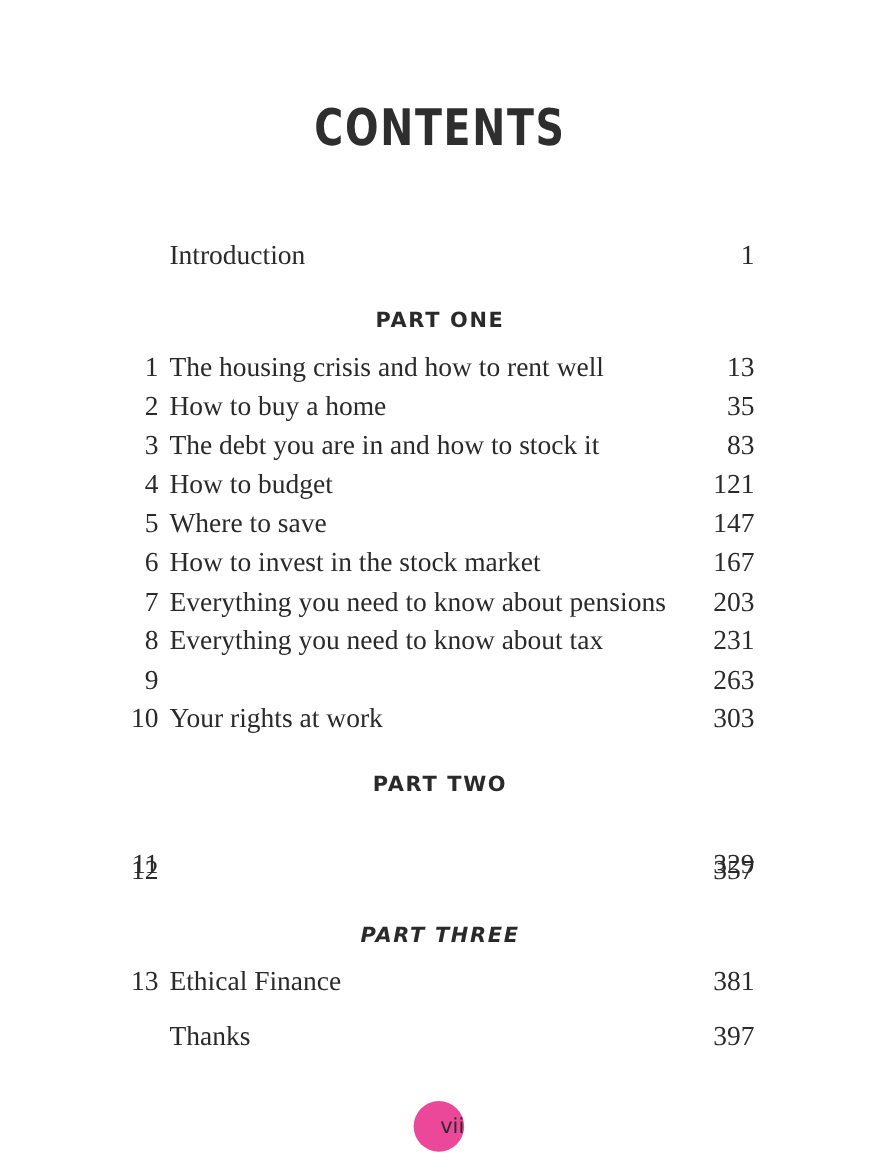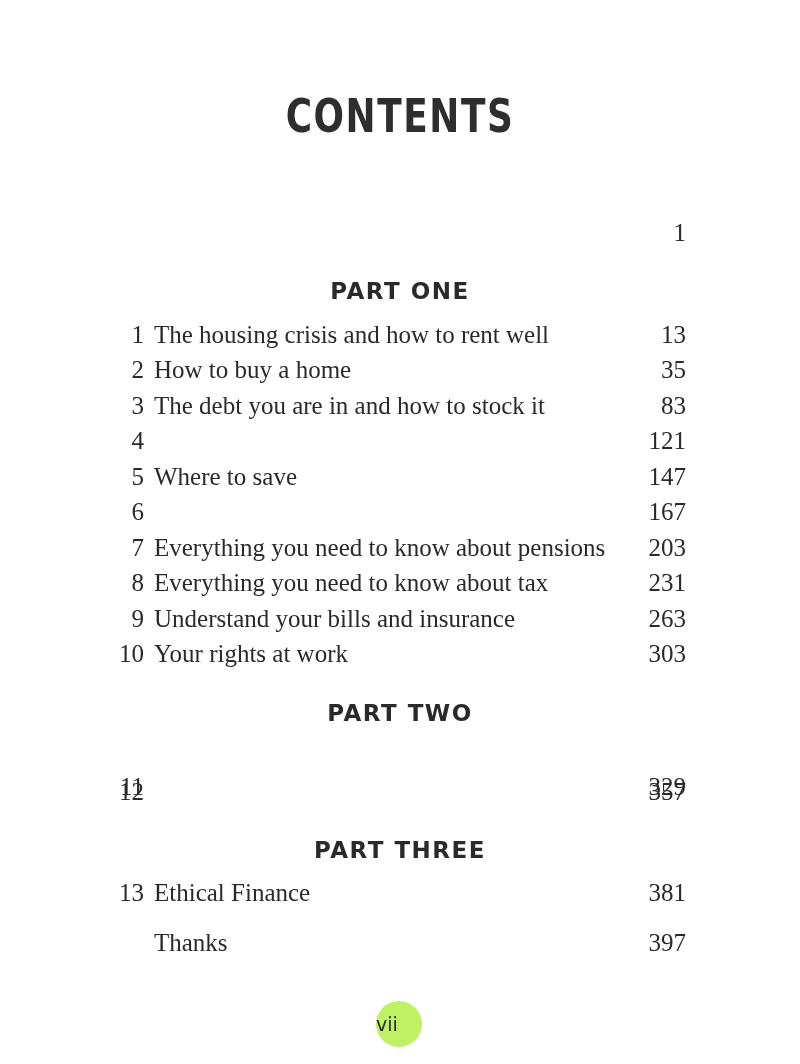--- a/index.html
+++ b/index.html
@@ -54,46 +54,47 @@
       right: 0;
       text-align: right;
     }
     .part {
       position: absolute;
       left: 0;
       width: 800px;
       text-align: center;
       font-family: "DejaVu Sans", sans-serif;
       font-weight: bold;
-      font-size: 23px;
+      font-size: 19px;
       letter-spacing: 1.5px;
       color: #2a2a2a;
       line-height: 30px;
     }
     .folio {
       position: absolute;
       left: 376px;
       top: 1001px;
       width: 46px;
       height: 46px;
       border-radius: 50%;
-      background: #bef264;
-      text-align: left;
+      background: #ec4899;
+      text-align: right;
       line-height: 46px;
       font-family: "DejaVu Sans", sans-serif;
       font-size: 19px;
       color: #2a2a2a;
     }
   </style>
 </head>
 <body>
 
 <div class="title">CONTENTS</div>
 
 <div class="row" style="top:216px;">
+  <span class="label">Introduction</span>
   <span class="page">1</span>
 </div>
 
 <div class="part" style="top:276px;">PART ONE</div>
 
 <div class="row" style="top:318px;">
   <span class="num">1</span>
   <span class="label">The housing crisis and how to rent well</span>
   <span class="page">13</span>
 </div>
@@ -102,64 +103,65 @@
   <span class="label">How to buy a home</span>
   <span class="page">35</span>
 </div>
 <div class="row" style="top:389px;">
   <span class="num">3</span>
   <span class="label">The debt you are in and how to stock it</span>
   <span class="page">83</span>
 </div>
 <div class="row" style="top:424px;">
   <span class="num">4</span>
+  <span class="label">How to budget</span>
   <span class="page">121</span>
 </div>
 <div class="row" style="top:460px;">
   <span class="num">5</span>
   <span class="label">Where to save</span>
   <span class="page">147</span>
 </div>
 <div class="row" style="top:495px;">
   <span class="num">6</span>
+  <span class="label">How to invest in the stock market</span>
   <span class="page">167</span>
 </div>
 <div class="row" style="top:531px;">
   <span class="num">7</span>
   <span class="label">Everything you need to know about pensions</span>
   <span class="page">203</span>
 </div>
 <div class="row" style="top:566px;">
   <span class="num">8</span>
   <span class="label">Everything you need to know about tax</span>
   <span class="page">231</span>
 </div>
 <div class="row" style="top:602px;">
   <span class="num">9</span>
-  <span class="label">Understand your bills and insurance</span>
   <span class="page">263</span>
 </div>
 <div class="row" style="top:637px;">
   <span class="num">10</span>
   <span class="label">Your rights at work</span>
   <span class="page">303</span>
 </div>
 
 <div class="part" style="top:698px;">PART TWO</div>
 
 <div class="row" style="top:740px;margin-top:30px;">
   <span class="num">11</span>
   <span class="page">329</span>
 </div>
 <div class="row" style="top:775px;">
   <span class="num">12</span>
   <span class="page">357</span>
 </div>
 
-<div class="part" style="top:835px;">PART THREE</div>
+<div class="part" style="top:835px;font-style:italic;">PART THREE</div>
 
 <div class="row" style="top:876px;">
   <span class="num">13</span>
   <span class="label">Ethical Finance</span>
   <span class="page">381</span>
 </div>
 
 <div class="row" style="top:926px;">
   <span class="label">Thanks</span>
   <span class="page">397</span>

